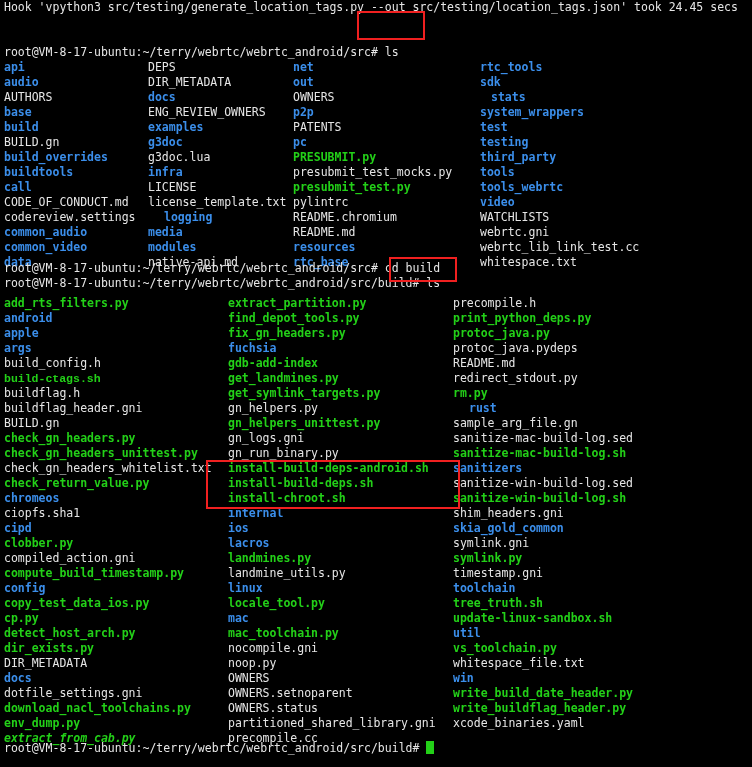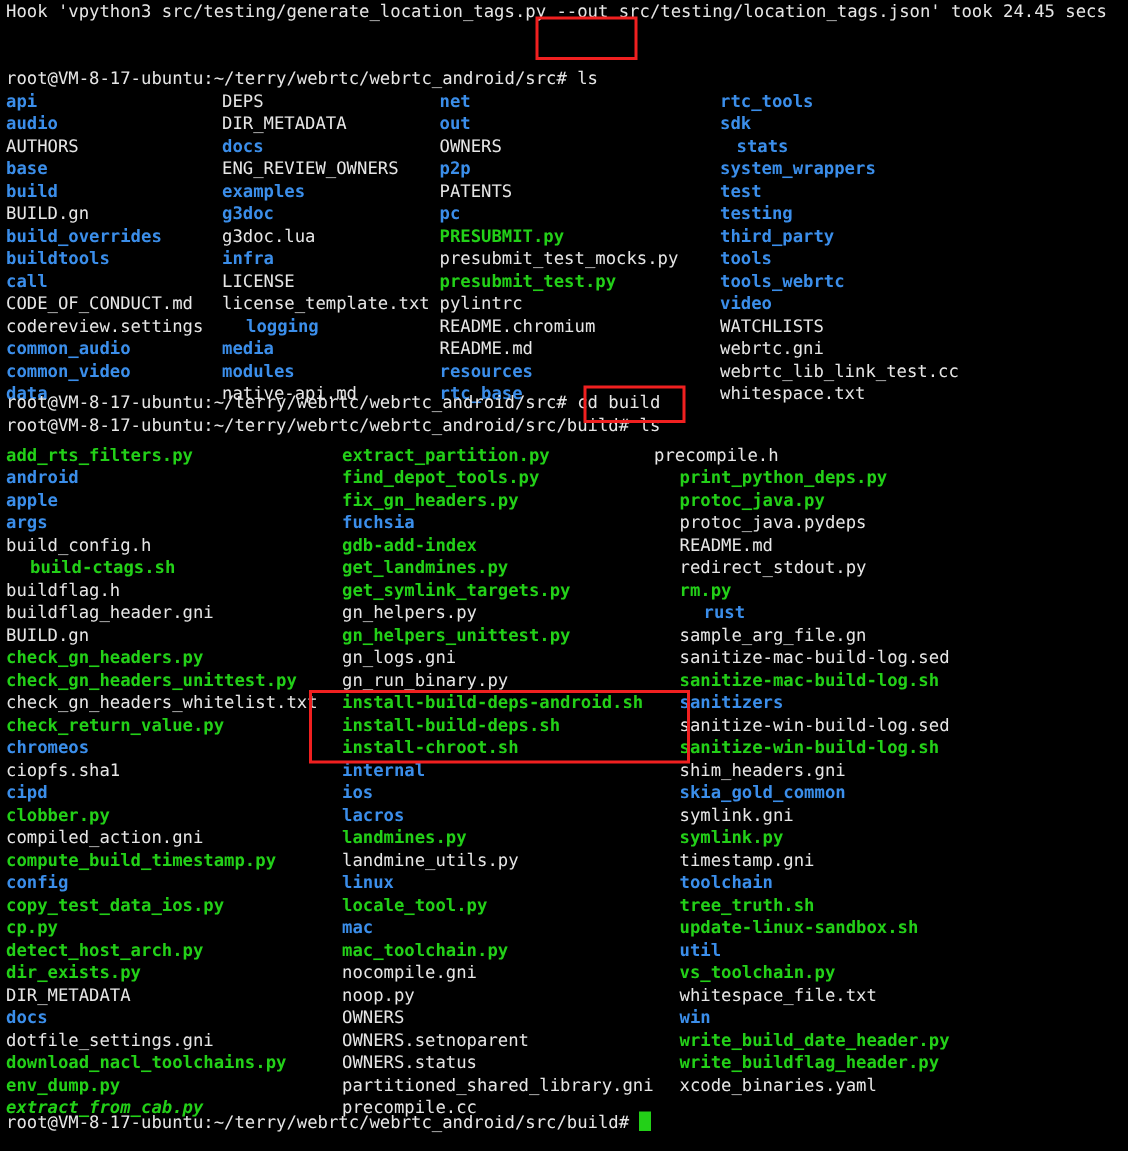--- a/index.html
+++ b/index.html
@@ -96,21 +96,21 @@
   <div class="line" style="top:261px"><span class="plain">root@VM-8-17-ubuntu:~/terry/webrtc/webrtc_android/src</span><span class="plain"># cd build</span></div>
 
   <div class="line" style="top:276px"><span class="plain">root@VM-8-17-ubuntu:~/terry/webrtc/webrtc_android/src/build</span><span class="plain"># ls</span></div>
 
   <div id="build-listing">
       <div class="col exe" style="left: 4px; top: 296px;">add_rts_filters.py</div>
       <div class="col dir" style="left: 4px; top: 311px;">android</div>
       <div class="col dir" style="left: 4px; top: 326px;">apple</div>
       <div class="col dir" style="left: 4px; top: 341px;">args</div>
       <div class="col file" style="left: 4px; top: 356px;">build_config.h</div>
-      <div class="col exe" style="left: 20px; top: 371px;">build-ctags.sh</div>
+      <div class="col exe" style="left: 4px; top: 371px; font-family: Liberation Mono, monospace;">build-ctags.sh</div>
       <div class="col file" style="left: 4px; top: 386px;">buildflag.h</div>
       <div class="col file" style="left: 4px; top: 401px;">buildflag_header.gni</div>
       <div class="col file" style="left: 4px; top: 416px;">BUILD.gn</div>
       <div class="col exe" style="left: 4px; top: 431px;">check_gn_headers.py</div>
       <div class="col exe" style="left: 4px; top: 446px;">check_gn_headers_unittest.py</div>
       <div class="col file" style="left: 4px; top: 461px;">check_gn_headers_whitelist.txt</div>
       <div class="col exe" style="left: 4px; top: 476px;">check_return_value.py</div>
       <div class="col dir" style="left: 4px; top: 491px;">chromeos</div>
       <div class="col file" style="left: 4px; top: 506px;">ciopfs.sha1</div>
       <div class="col dir" style="left: 4px; top: 521px;">cipd</div>
@@ -151,21 +151,21 @@
       <div class="col exe" style="left: 228px; top: 596px;">locale_tool.py</div>
       <div class="col dir" style="left: 228px; top: 611px;">mac</div>
       <div class="col exe" style="left: 228px; top: 626px;">mac_toolchain.py</div>
       <div class="col file" style="left: 228px; top: 641px;">nocompile.gni</div>
       <div class="col file" style="left: 228px; top: 656px;">noop.py</div>
       <div class="col file" style="left: 228px; top: 671px;">OWNERS</div>
       <div class="col file" style="left: 228px; top: 686px;">OWNERS.setnoparent</div>
       <div class="col file" style="left: 228px; top: 701px;">OWNERS.status</div>
       <div class="col file" style="left: 228px; top: 716px;">partitioned_shared_library.gni</div>
       <div class="col file" style="left: 228px; top: 731px;">precompile.cc</div>
-      <div class="col file" style="left: 436px; top: 296px;">precompile.h</div>
+      <div class="col file" style="left: 453px; top: 296px;">precompile.h</div>
       <div class="col exe" style="left: 453px; top: 311px;">print_python_deps.py</div>
       <div class="col exe" style="left: 453px; top: 326px; text-align: center;">protoc_java.py</div>
       <div class="col file" style="left: 453px; top: 341px;">protoc_java.pydeps</div>
       <div class="col file" style="left: 453px; top: 356px;">README.md</div>
       <div class="col file" style="left: 453px; top: 371px;">redirect_stdout.py</div>
       <div class="col exe" style="left: 453px; top: 386px;">rm.py</div>
       <div class="col dir" style="left: 453px; top: 401px; margin-left: 16px;">rust</div>
       <div class="col file" style="left: 453px; top: 416px;">sample_arg_file.gn</div>
       <div class="col file" style="left: 453px; top: 431px;">sanitize-mac-build-log.sed</div>
       <div class="col exe" style="left: 453px; top: 446px;">sanitize-mac-build-log.sh</div>

